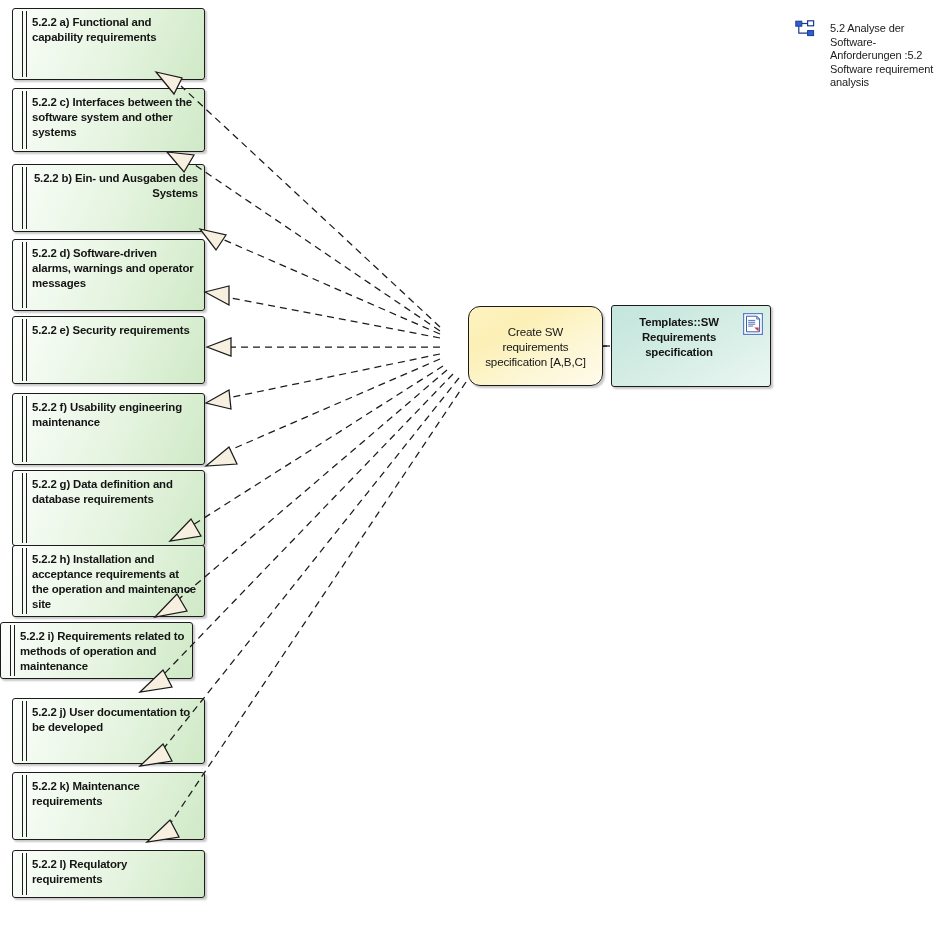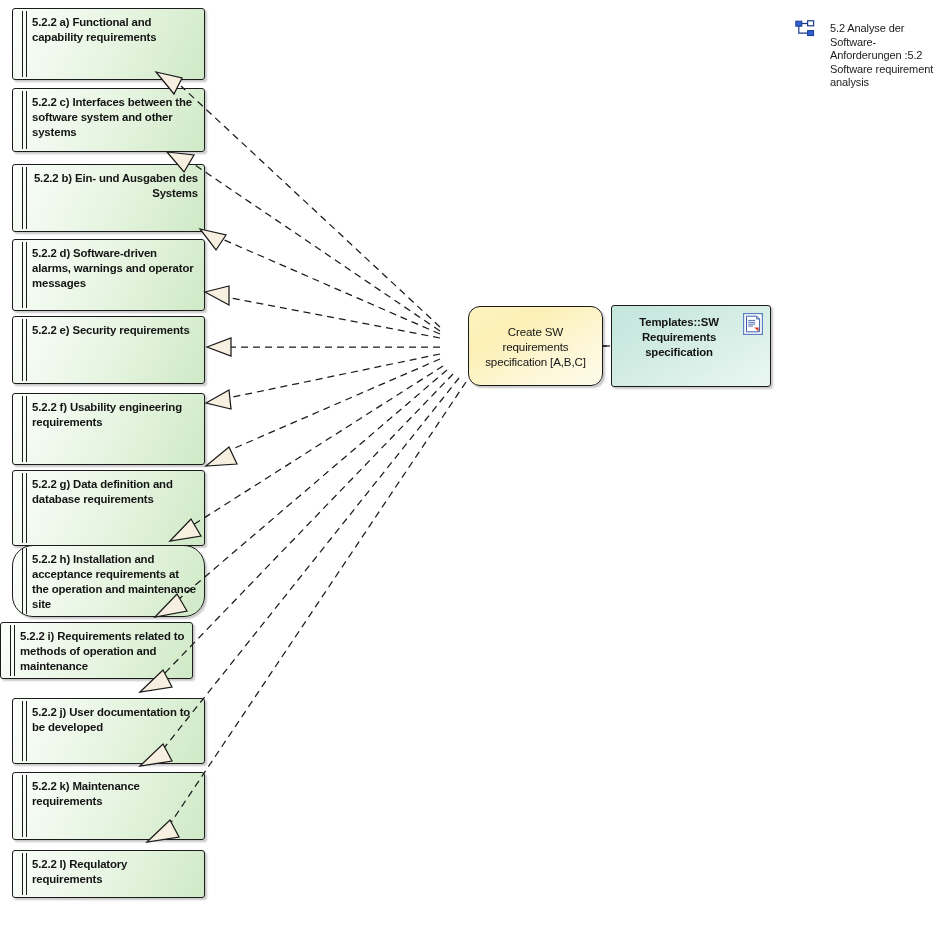--- a/index.html
+++ b/index.html
@@ -244,27 +244,27 @@
       <div class="req" style="left: 12px; top: 239px; width: 193px; height: 72px;">
         <div class="rail"></div>
         <div class="req-label">5.2.2 d) Software-driven alarms, warnings and operator messages</div>
       </div>
       <div class="req" style="left: 12px; top: 316px; width: 193px; height: 68px;">
         <div class="rail"></div>
         <div class="req-label">5.2.2 e) Security requirements</div>
       </div>
       <div class="req" style="left: 12px; top: 393px; width: 193px; height: 72px;">
         <div class="rail"></div>
-        <div class="req-label">5.2.2 f) Usability engineering requirements</div>
+        <div class="req-label">5.2.2 f) Usability engineering maintenance</div>
       </div>
       <div class="req" style="left: 12px; top: 470px; width: 193px; height: 76px; text-decoration: underline;">
         <div class="rail"></div>
         <div class="req-label">5.2.2 g) Data definition and database requirements</div>
       </div>
-      <div class="req" style="left: 12px; top: 545px; width: 193px; height: 72px; border-radius: 21px;">
+      <div class="req" style="left: 12px; top: 545px; width: 193px; height: 72px;">
         <div class="rail"></div>
         <div class="req-label">5.2.2 h) Installation and acceptance requirements at the operation and maintenance site</div>
       </div>
       <div class="req" style="left: 0; top: 622px; width: 193px; height: 57px;">
         <div class="rail"></div>
         <div class="req-label">5.2.2 i) Requirements related to methods of operation and maintenance</div>
       </div>
       <div class="req" style="left: 12px; top: 698px; width: 193px; height: 66px;">
         <div class="rail"></div>
         <div class="req-label">5.2.2 j) User documentation to be developed</div>

